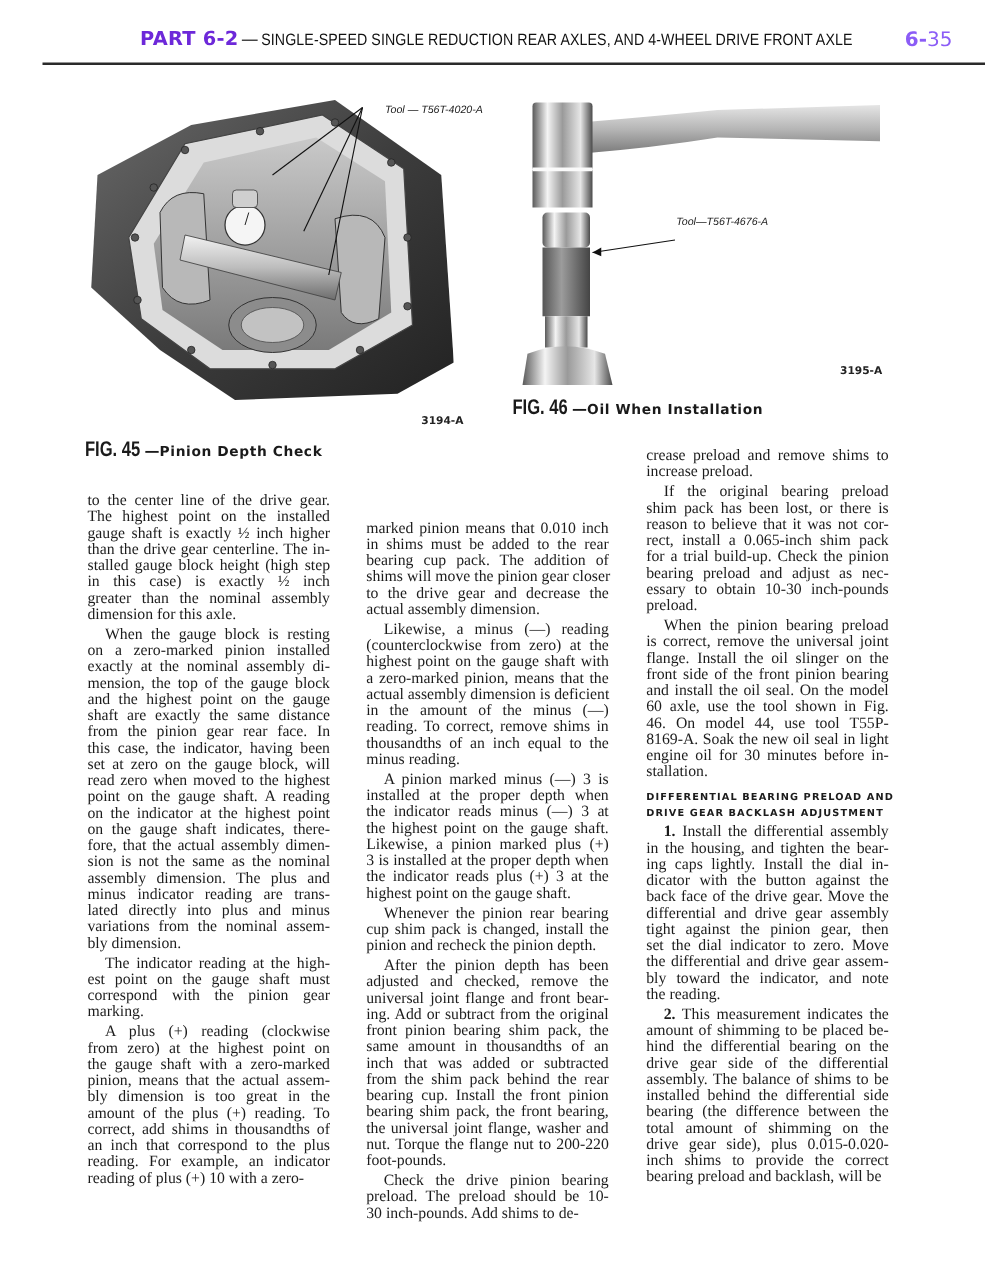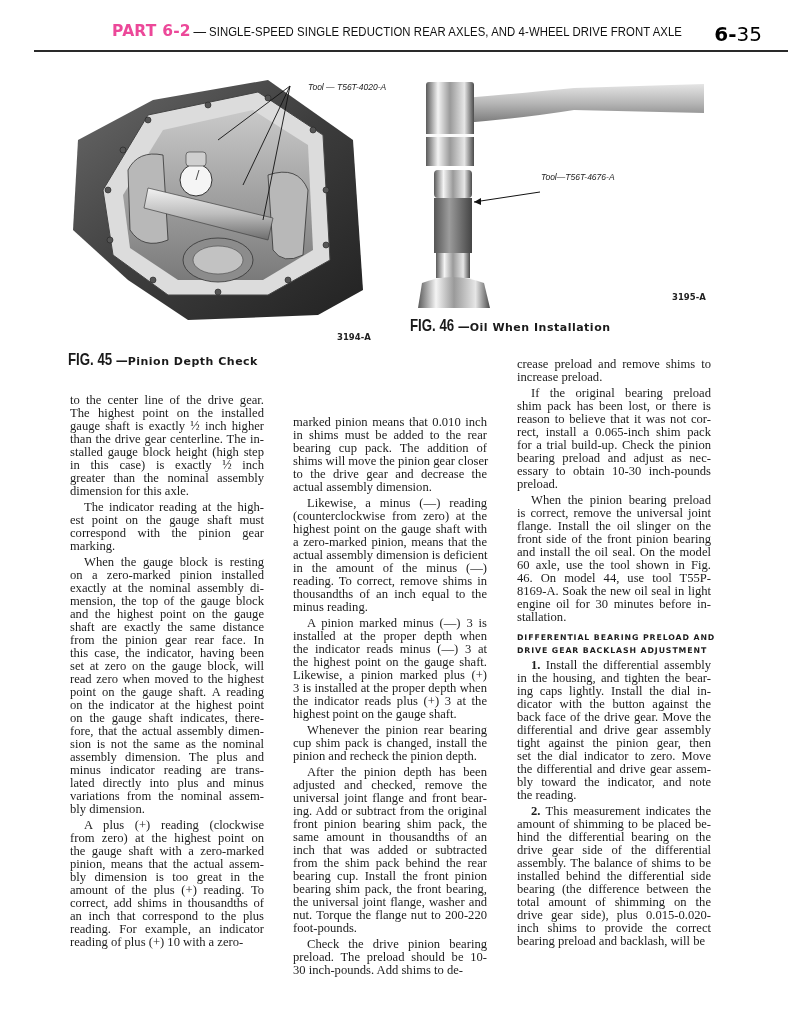--- a/index.html
+++ b/index.html
@@ -4,24 +4,24 @@
   <style>
     * { box-sizing: border-box; margin: 0; padding: 0; }
     html, body { width: 791px; height: 1024px; background: #ffffff; overflow: hidden; }
     body { position: relative; font-family: "Liberation Serif", "DejaVu Serif", serif; color: #1a1a1a; }
 
     .header {
       position: absolute; left: 112px; top: 22px; width: 600px; height: 24px;
       display: flex; align-items: baseline; white-space: nowrap;
       font-family: "DejaVu Sans", "Liberation Sans", sans-serif;
     }
-    .header .part { font-weight: bold; font-size: 15.5px; letter-spacing: 0.2px; color: #ec4899; }
+    .header .part { font-weight: bold; font-size: 15.5px; letter-spacing: 0.2px; color: #6d28d9; }
     .header .dash { font-size: 14px; margin: 0 2px; }
     .header .title { font-family: "Liberation Sans", sans-serif; font-size: 13.2px; transform: scaleX(0.86); transform-origin: left center; display: inline-block; letter-spacing: 0.1px; color: #111; }
-    .header .pagenum { position: absolute; right: -50px; top: 0; font-weight: bold; font-size: 20px; color: #000000; }
+    .header .pagenum { position: absolute; right: -50px; top: 0; font-weight: bold; font-size: 16px; color: #8b5cf6; }
     .header .pagenum .sub { font-weight: normal; }
     .header-rule { position: absolute; left: 34px; top: 50px; width: 754px; height: 2px; background: #2a2a2a; }
 
     
     .fig45 { position: absolute; left: 68px; top: 80px; width: 295px; height: 240px; }
     .fig45 svg { width: 100%; height: 100%; display: block; }
     .tool45 { position: absolute; left: 308px; top: 82px; font-family: "Liberation Sans", sans-serif; font-style: italic; font-size: 8.5px; color: #222; }
     .code45 { position: absolute; left: 337px; top: 332px; font-family: "DejaVu Sans", sans-serif; font-weight: bold; font-size: 8.5px; color: #222; }
     .cap45 { position: absolute; left: 68px; top: 350px; white-space: nowrap; }
     .caption .num { font-family: "Liberation Sans", sans-serif; font-weight: bold; font-size: 17px; display: inline-block; transform: scaleX(0.78); transform-origin: left bottom; margin-right: -9px; }
@@ -176,26 +176,20 @@
 <div class="col col1">
     <div style="margin-bottom: 3px;">
       <span class="line">to the center line of the drive gear.</span>
       <span class="line">The highest point on the installed</span>
       <span class="line">gauge shaft is exactly ½ inch higher</span>
       <span class="line">than the drive gear centerline. The in-</span>
       <span class="line">stalled gauge block height (high step</span>
       <span class="line">in this case) is exactly ½ inch</span>
       <span class="line">greater than the nominal assembly</span>
       <span class="line last">dimension for this axle.</span>
-    </div>
-    <div style="margin-bottom: 3px;">
-      <span class="line ind">The indicator reading at the high-</span>
-      <span class="line">est point on the gauge shaft must</span>
-      <span class="line">correspond with the pinion gear</span>
-      <span class="line last">marking.</span>
     </div>
     <div style="margin-bottom: 3px;">
       <span class="line ind">When the gauge block is resting</span>
       <span class="line">on a zero-marked pinion installed</span>
       <span class="line">exactly at the nominal assembly di-</span>
       <span class="line">mension, the top of the gauge block</span>
       <span class="line">and the highest point on the gauge</span>
       <span class="line">shaft are exactly the same distance</span>
       <span class="line">from the pinion gear rear face. In</span>
       <span class="line">this case, the indicator, having been</span>
@@ -206,20 +200,26 @@
       <span class="line">on the gauge shaft indicates, there-</span>
       <span class="line">fore, that the actual assembly dimen-</span>
       <span class="line">sion is not the same as the nominal</span>
       <span class="line">assembly dimension. The plus and</span>
       <span class="line">minus indicator reading are trans-</span>
       <span class="line">lated directly into plus and minus</span>
       <span class="line">variations from the nominal assem-</span>
       <span class="line last">bly dimension.</span>
     </div>
     <div style="margin-bottom: 3px;">
+      <span class="line ind">The indicator reading at the high-</span>
+      <span class="line">est point on the gauge shaft must</span>
+      <span class="line">correspond with the pinion gear</span>
+      <span class="line last">marking.</span>
+    </div>
+    <div style="margin-bottom: 3px;">
       <span class="line ind">A plus (+) reading (clockwise</span>
       <span class="line">from zero) at the highest point on</span>
       <span class="line">the gauge shaft with a zero-marked</span>
       <span class="line">pinion, means that the actual assem-</span>
       <span class="line">bly dimension is too great in the</span>
       <span class="line">amount of the plus (+) reading. To</span>
       <span class="line">correct, add shims in thousandths of</span>
       <span class="line">an inch that correspond to the plus</span>
       <span class="line">reading. For example, an indicator</span>
       <span class="line last">reading of plus (+) 10 with a zero-</span>

